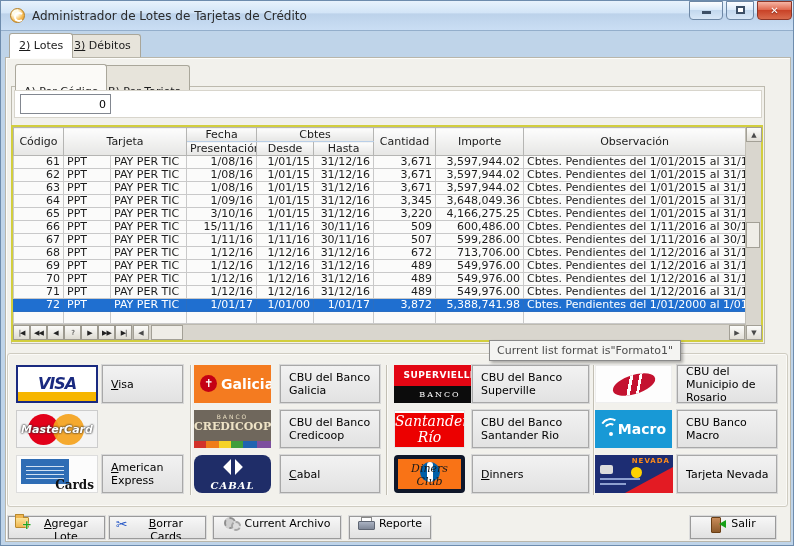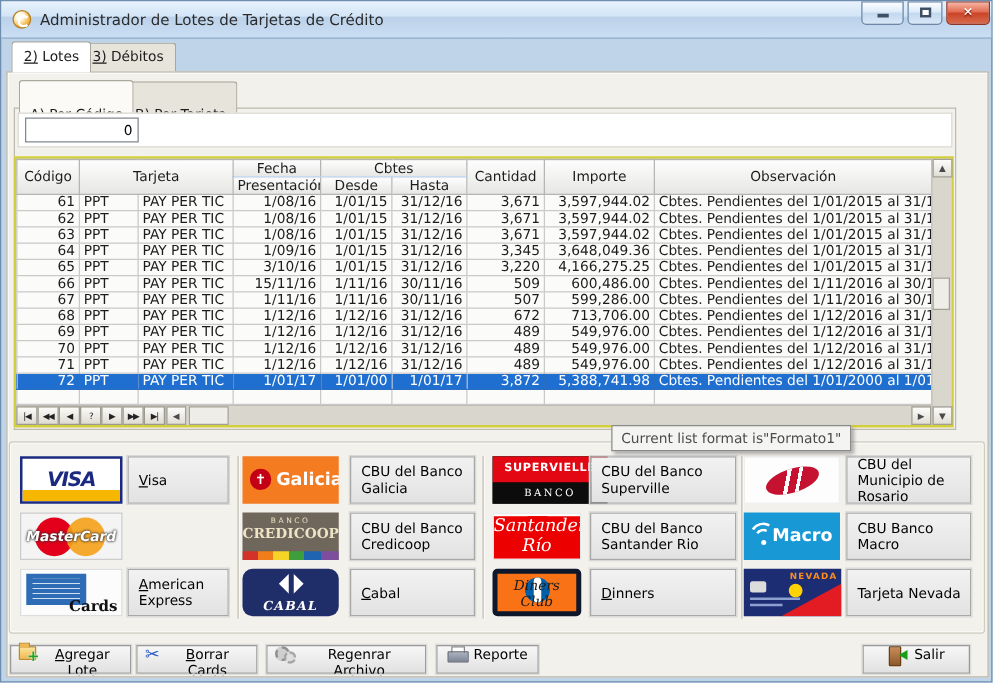--- a/index.html
+++ b/index.html
@@ -529,21 +529,21 @@
   <button class="abtn" style="left:7px;width:97px">
     <span class="ic-fold"></span>
     <span class="af">Agregar Lote</span>
   </button>
   <button class="abtn" style="left:108px;width:97px">
     <span class="ic-sc">✂</span>
     <span class="af">Borrar Cards</span>
   </button>
   <button class="abtn" style="left:212px;width:128px">
     <span class="ic-gear"></span>
-    <span>Regenrar Archivo</span>
+    <span>Current Archivo</span>
   </button>
   <button class="abtn" style="left:348px;width:82px">
     <span class="ic-pr"></span>
     <span>Reporte</span>
   </button>
   <button class="abtn" style="left:689px;width:86px">
     <span class="ic-door"></span>
     <span>Salir</span>
   </button>
 

